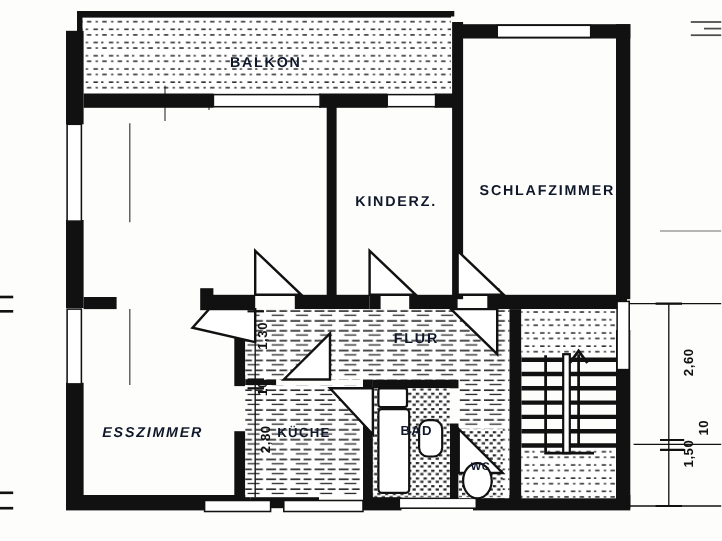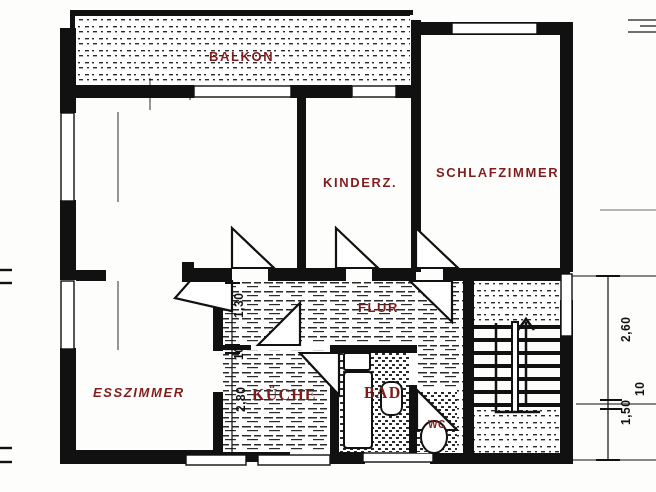--- a/index.html
+++ b/index.html
@@ -23,29 +23,28 @@
     top: 0;
     width: 656px;
     height: 492px;
   }
   .room-label {
     position: absolute;
     font-family: "Liberation Sans", sans-serif;
     font-size: 13px;
     font-weight: 700;
     letter-spacing: 1.6px;
-    color: #7f1d1d;
+    color: #0f172a;
     white-space: nowrap;
     line-height: 1;
     text-align: center;
   }
   .room-label.small {
-    font-size: 16px;
+    font-size: 12px;
     letter-spacing: 1.2px;
-    font-family: Liberation Serif, serif;
   }
   .room-label.tiny {
     font-size: 10px;
     letter-spacing: 0.6px;
   }
   .dim-label {
     position: absolute;
     font-family: "Liberation Sans", sans-serif;
     font-size: 12px;
     font-weight: 700;

